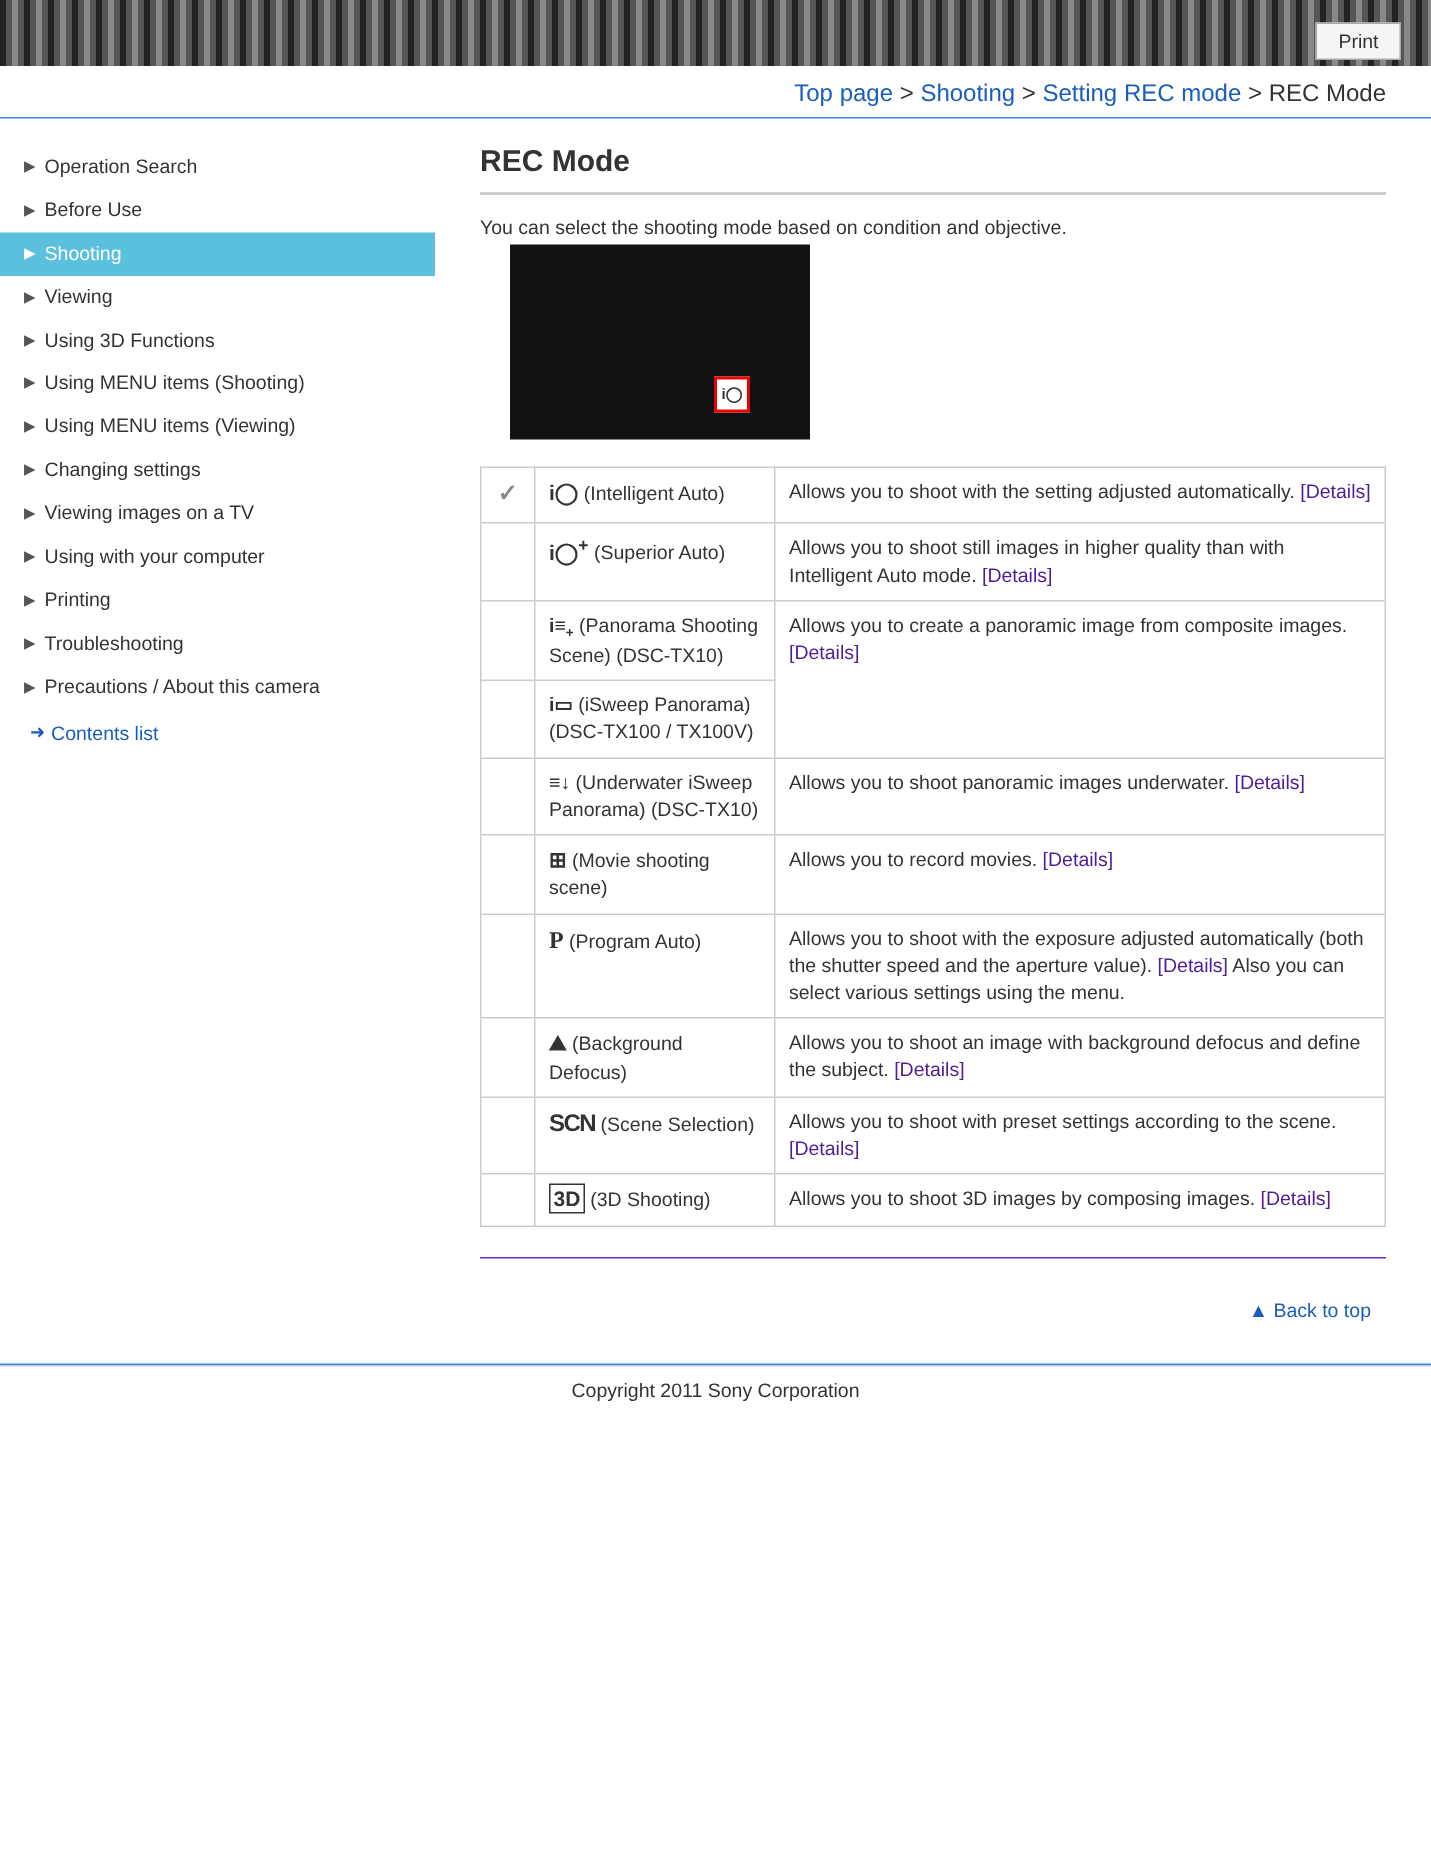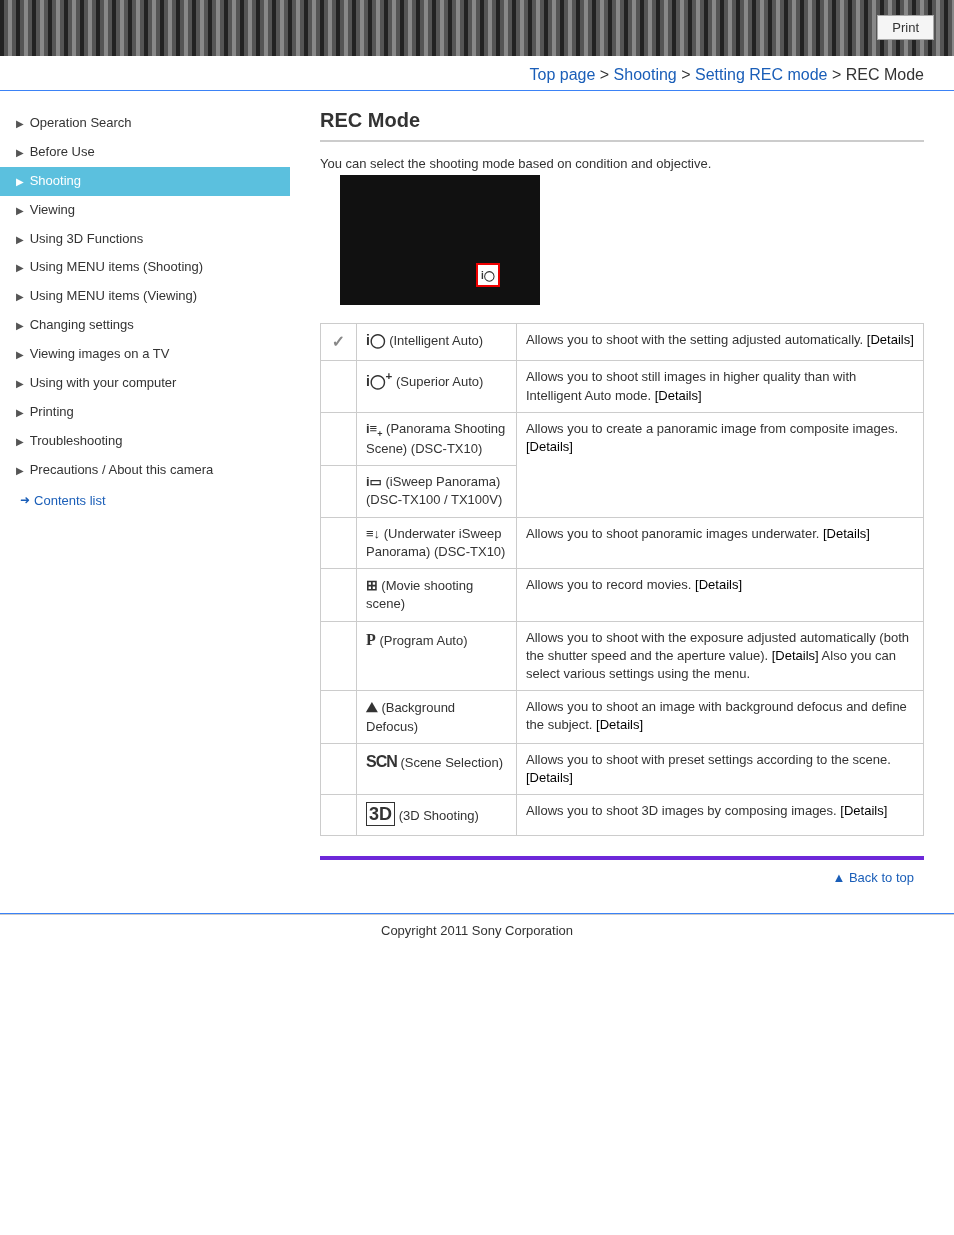--- a/index.html
+++ b/index.html
@@ -1,20 +1,20 @@
 <!DOCTYPE html>
 <html><head>
   <meta charset="utf-8">
   <style>
     * { box-sizing: border-box; margin: 0; padding: 0; }
     body { font-family: Arial, sans-serif; font-size: 13px; color: #333; background: #fff; width: 954px; min-height: 1235px; }
 
     
     .header-stripe {
-      height: 56px;
+      height: 44px;
       background: repeating-linear-gradient(90deg, #222 0px, #222 4px, #555 4px, #555 8px, #888 8px, #888 12px, #555 12px, #555 16px);
       position: relative;
     }
     .print-btn {
       position: absolute;
       right: 20px;
       top: 15px;
       background: #f5f5f5;
       border: 1px solid #aaa;
       padding: 4px 14px;
@@ -159,26 +159,26 @@
       width: 36px;
       text-align: center;
       font-weight: bold;
     }
     .modes-table .mode-name-cell {
       width: 160px;
     }
     .modes-table .desc-cell {
       
     }
-    .details-link { color: #000000; text-decoration: none; }
+    .details-link { color: #4c1d95; text-decoration: none; }
 
     
     .footer {
-      border-top: 4px solid #6d28d9;
-      padding-top: 10px;
+      border-top: 1px solid #6d28d9;
+      padding-top: 27px;
     }
     .back-to-top {
       text-align: right;
       padding-right: 10px;
       margin-bottom: 8px;
     }
     .back-to-top a { color: #1a5eb8; text-decoration: none; font-size: 13px; }
     .copyright {
       text-align: center;
       font-size: 13px;
@@ -369,21 +369,21 @@
             <strong style="font-size:16px; letter-spacing:-1px;">SCN</strong> (Scene Selection)
           </td>
           <td class="desc-cell">
             Allows you to shoot with preset settings according to the scene. <a href="#" class="details-link">[Details]</a>
           </td>
         </tr>
 
         <tr>
           <td class="icon-cell td-icon"></td>
           <td class="mode-name-cell">
-            <strong style="font-size:18px; border:1px solid #333; padding:1px 2px;">3D</strong> (3D Shooting)
+            <strong style="font-size:14px; border:1px solid #333; padding:1px 2px;">3D</strong> (3D Shooting)
           </td>
           <td class="desc-cell">
             Allows you to shoot 3D images by composing images. <a href="#" class="details-link">[Details]</a>
           </td>
         </tr>
       </tbody>
     </table>
 
     <div class="footer">
       <div class="back-to-top">

